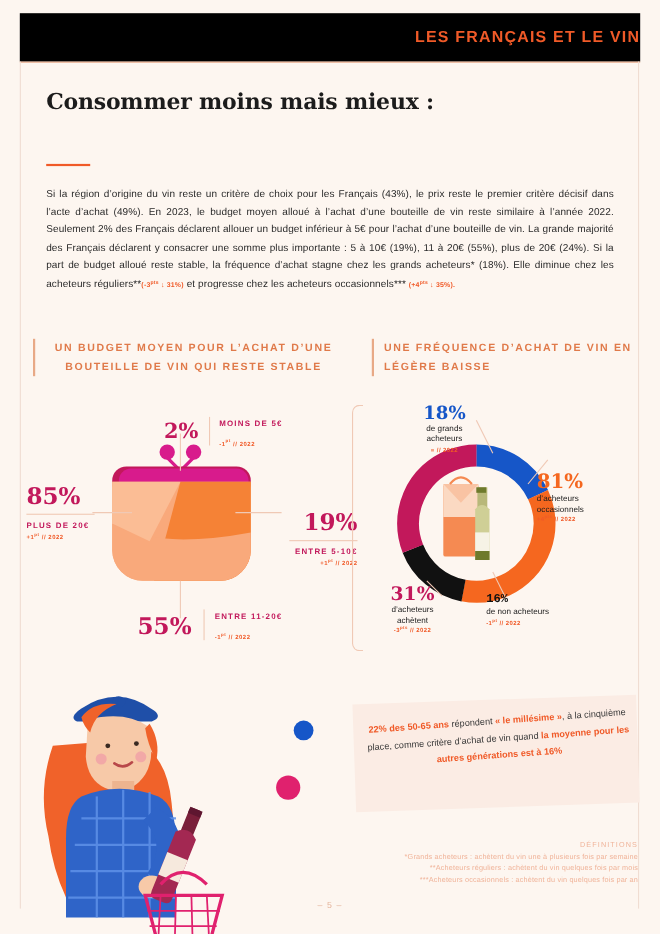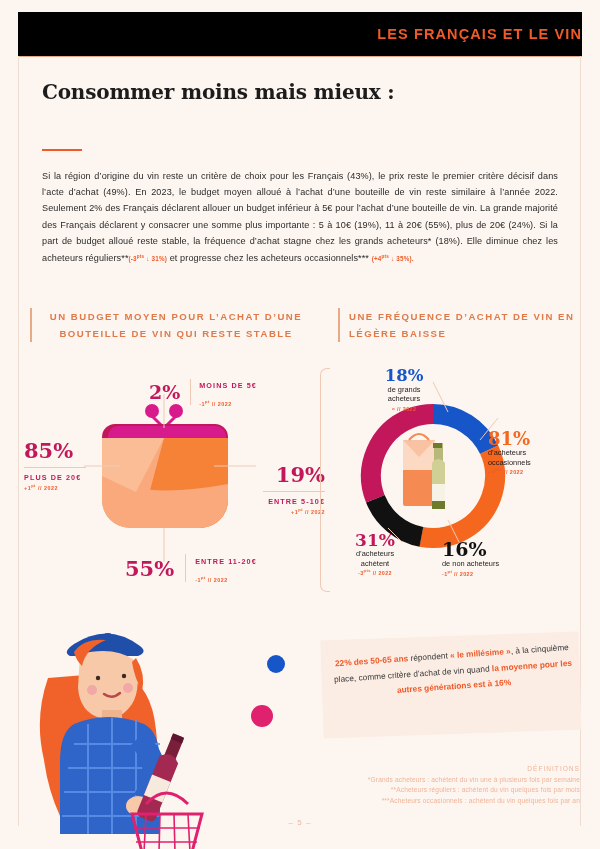--- a/index.html
+++ b/index.html
@@ -170,21 +170,21 @@
   .d-delta { font-size: 5.4px; font-weight: bold; color: #f05a28; letter-spacing: 0.4px; }
   .d-delta sup { font-size: 4px; }
 
   .d-18 { position: absolute; left: 38px;  top: 4px;   text-align: center; width: 72px; }
   .d-18 .d-num { font-size: 16.5px; color: #1656c8; }
   .d-35 { position: absolute; left: 158px; top: 66px;  text-align: left;   width: 100px; }
   .d-35 .d-num { font-size: 18px; color: #f5671f; }
   .d-31 { position: absolute; left: 6px;   top: 168px; text-align: center; width: 78px; }
   .d-31 .d-num { font-size: 17px; color: #c2185b; }
   .d-16 { position: absolute; left: 112px; top: 176px; text-align: left;   width: 120px; }
-  .d-16 .d-num { font-size: 19px; color: #111111; }
+  .d-16 .d-num { font-size: 11px; color: #111111; font-family: Liberation Mono, monospace; }
 
   .brace {
     position: absolute;
     left: 320px;
     top: 368px;
     width: 9px;
     height: 222px;
     border-left: 1px solid #f0c9b5;
     border-top: 1px solid #f0c9b5;
     border-bottom: 1px solid #f0c9b5;

